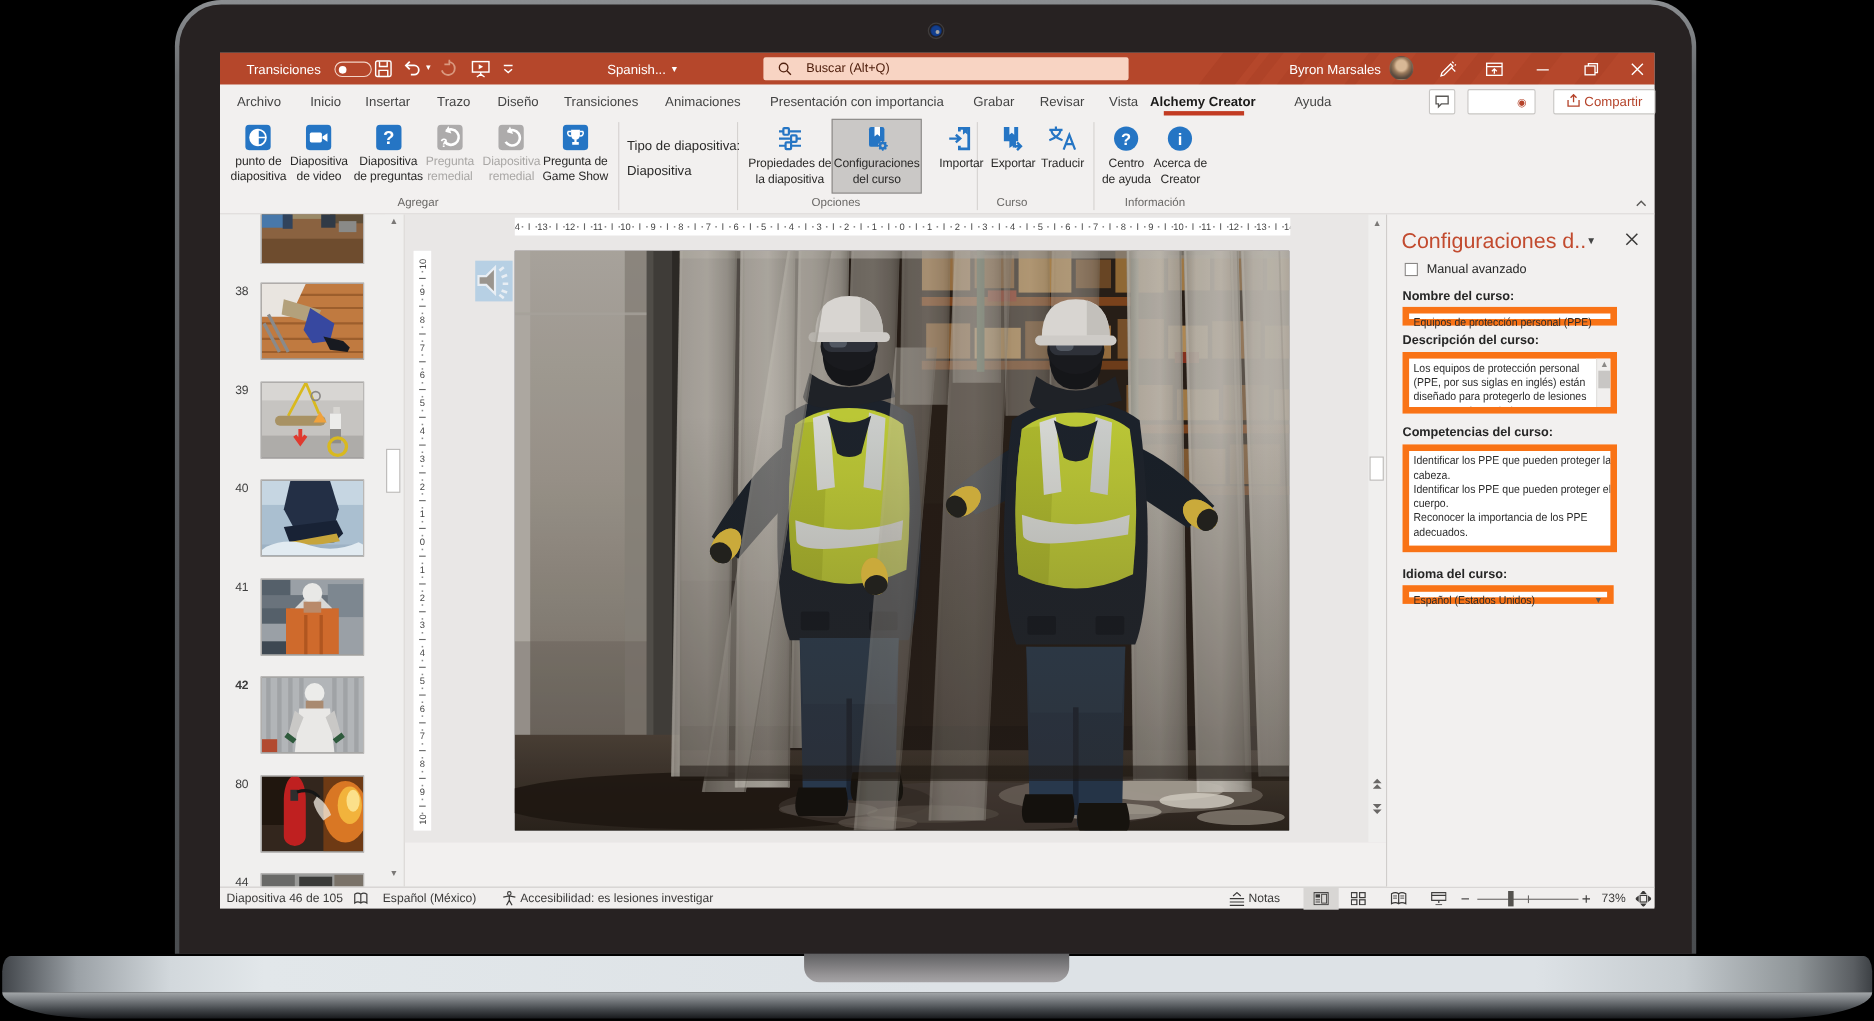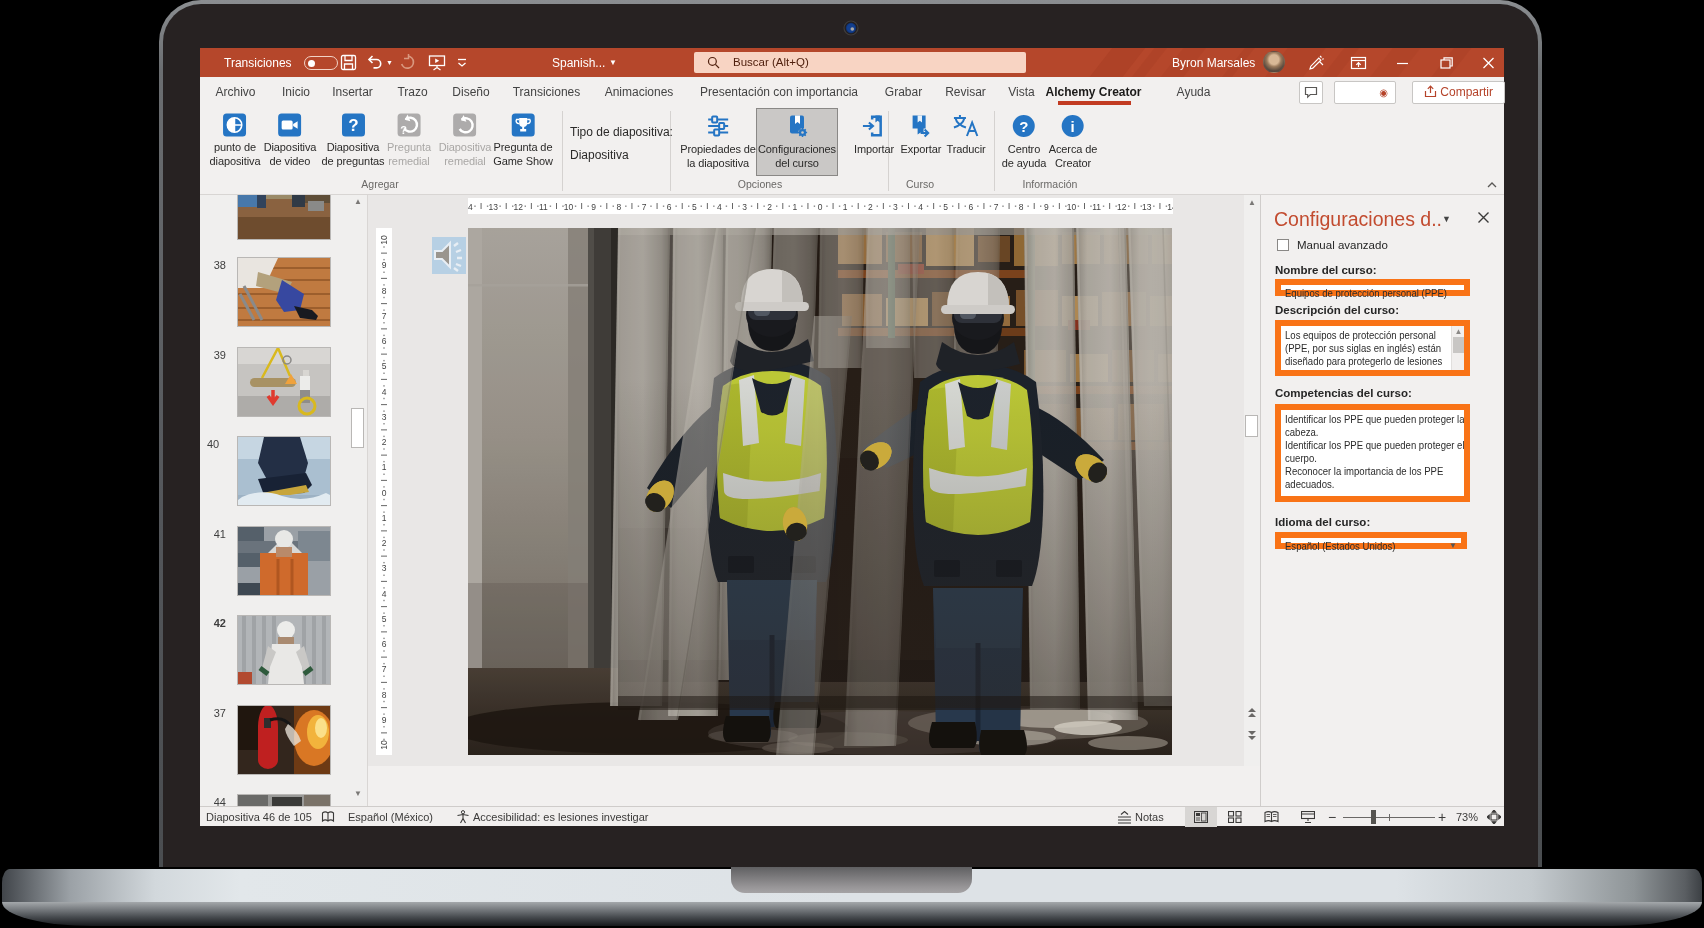--- a/index.html
+++ b/index.html
@@ -341,21 +341,21 @@
             <path d="M40 0 l-16 30 M40 0 l12 28" stroke="#d9b91e" stroke-width="2.5" fill="none"></path>
             <circle cx="49" cy="12" r="4" fill="none" stroke="#8a8886" stroke-width="1.5"></circle>
             <rect x="12" y="30" width="46" height="9" rx="4.5" fill="#a89264"></rect>
             <path d="M35 42 v10 M30 48 l5 7 5 -7" stroke="#e03a2f" stroke-width="3.5" fill="none"></path>
             <path d="M53 26 l6 10 h-12 z" fill="#f0a23c"></path>
             <rect x="65" y="22" width="6" height="6" fill="#d8d6d2"></rect>
             <rect x="62" y="28" width="10" height="15" fill="#ececea"></rect>
             <rect x="62" y="42" width="10" height="13" fill="#8f8d8a"></rect>
             <circle cx="69" cy="58" r="8" fill="none" stroke="#d9b91e" stroke-width="3"></circle>
           </svg></div>
-<div class="thnum" style="top:243px;text-align:center;">40</div>
+<div class="thnum" style="top:243px;">40</div>
 <div class="thimg" style="top:241px;"><svg width="92" height="68" viewBox="0 0 92 68" preserveAspectRatio="none">
             <rect width="92" height="68" fill="#aabfd0"></rect>
             <rect x="0" y="0" width="92" height="22" fill="#c6d6e2"></rect>
             <path d="M26 0 h36 l8 26 -6 22 -30 4 -14 -26 z" fill="#232f45"></path>
             <path d="M20 42 l48 -6 6 12 -8 8 -40 2 z" fill="#182235"></path>
             <path d="M24 56 l44 -8 3 7 -44 7 z" fill="#c7a53b"></path>
             <path d="M0 58 h92 v10 H0 z" fill="#9db2c4"></path>
             <path d="M4 60 q20 -9 40 -1 q22 7 44 -3 l4 2 v10 H0 v-5 z" fill="#e2ebf1"></path>
           </svg></div>
 <div class="thnum" style="top:332.5px;">41</div>
@@ -375,21 +375,21 @@
 <div class="thimg" style="top:420px;"><svg width="92" height="68" viewBox="0 0 92 68" preserveAspectRatio="none">
             <rect width="92" height="68" fill="#b2b5b8"></rect>
             <path d="M6 0 v68 M16 0 v68 M26 0 v68 M36 0 v68 M66 0 v68 M76 0 v68 M86 0 v68" stroke="#a0a3a6" stroke-width="4"></path>
             <circle cx="48" cy="14" r="9" fill="#ececea"></circle>
             <rect x="40" y="21" width="16" height="8" fill="#a98a70"></rect>
             <path d="M34 28 h28 l4 40 h-36 z" fill="#e9e8e6"></path>
             <path d="M30 30 l-6 22 6 4 8 -20 M66 30 l6 22 -6 4 -8 -20" fill="#c9c8c6"></path>
             <path d="M22 52 l8 6 M74 52 l-8 6" stroke="#2e5a3c" stroke-width="5"></path>
             <rect x="0" y="56" width="14" height="12" fill="#b24a30"></rect>
           </svg></div>
-<div class="thnum" style="top:511.5px;">37</div>
+<div class="thnum" style="top:511.5px;">80</div>
 <div class="thimg" style="top:509.5px;"><svg width="92" height="68" viewBox="0 0 92 68" preserveAspectRatio="none">
             <rect width="92" height="68" fill="#33261d"></rect>
             <rect x="56" y="0" width="36" height="68" fill="#6e3a14"></rect>
             <ellipse cx="76" cy="32" rx="20" ry="28" fill="#d97724"></ellipse>
             <ellipse cx="80" cy="26" rx="11" ry="17" fill="#f2b33c"></ellipse>
             <ellipse cx="83" cy="22" rx="6" ry="10" fill="#fbe08a"></ellipse>
             <path d="M0 0 h28 v44 H0 z" fill="#20160e"></path>
             <path d="M20 20 a10 22 0 0 1 20 2 v32 a10 9 0 0 1 -20 0 z" fill="#bf2020"></path>
             <rect x="26" y="12" width="7" height="10" fill="#2e2e2e"></rect>
             <path d="M32 14 q13 -4 20 5" stroke="#161616" stroke-width="3" fill="none"></path>

